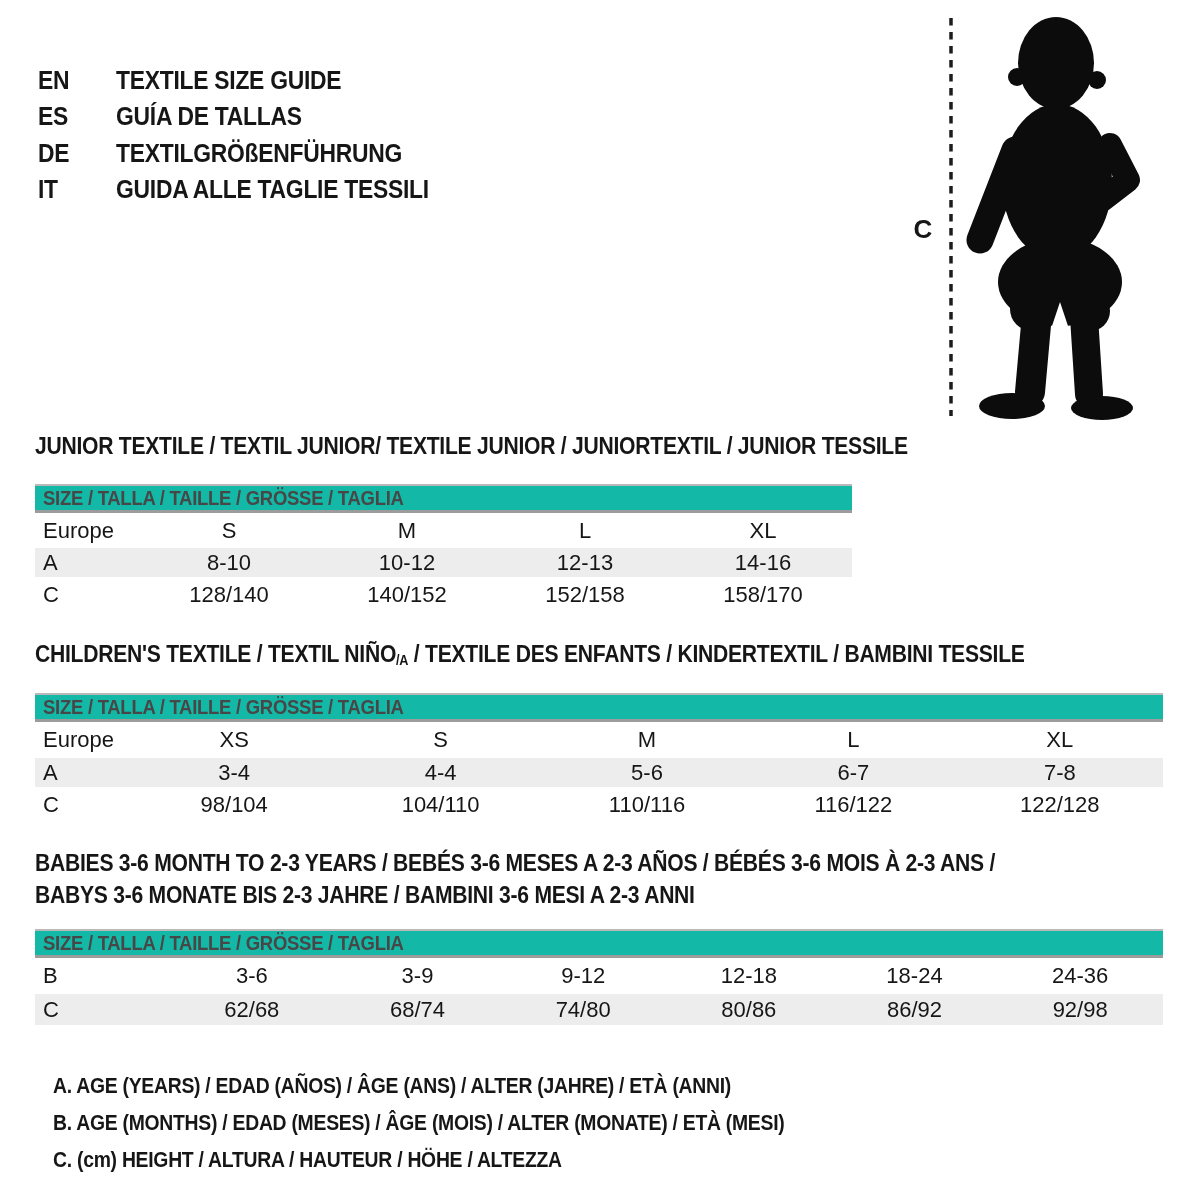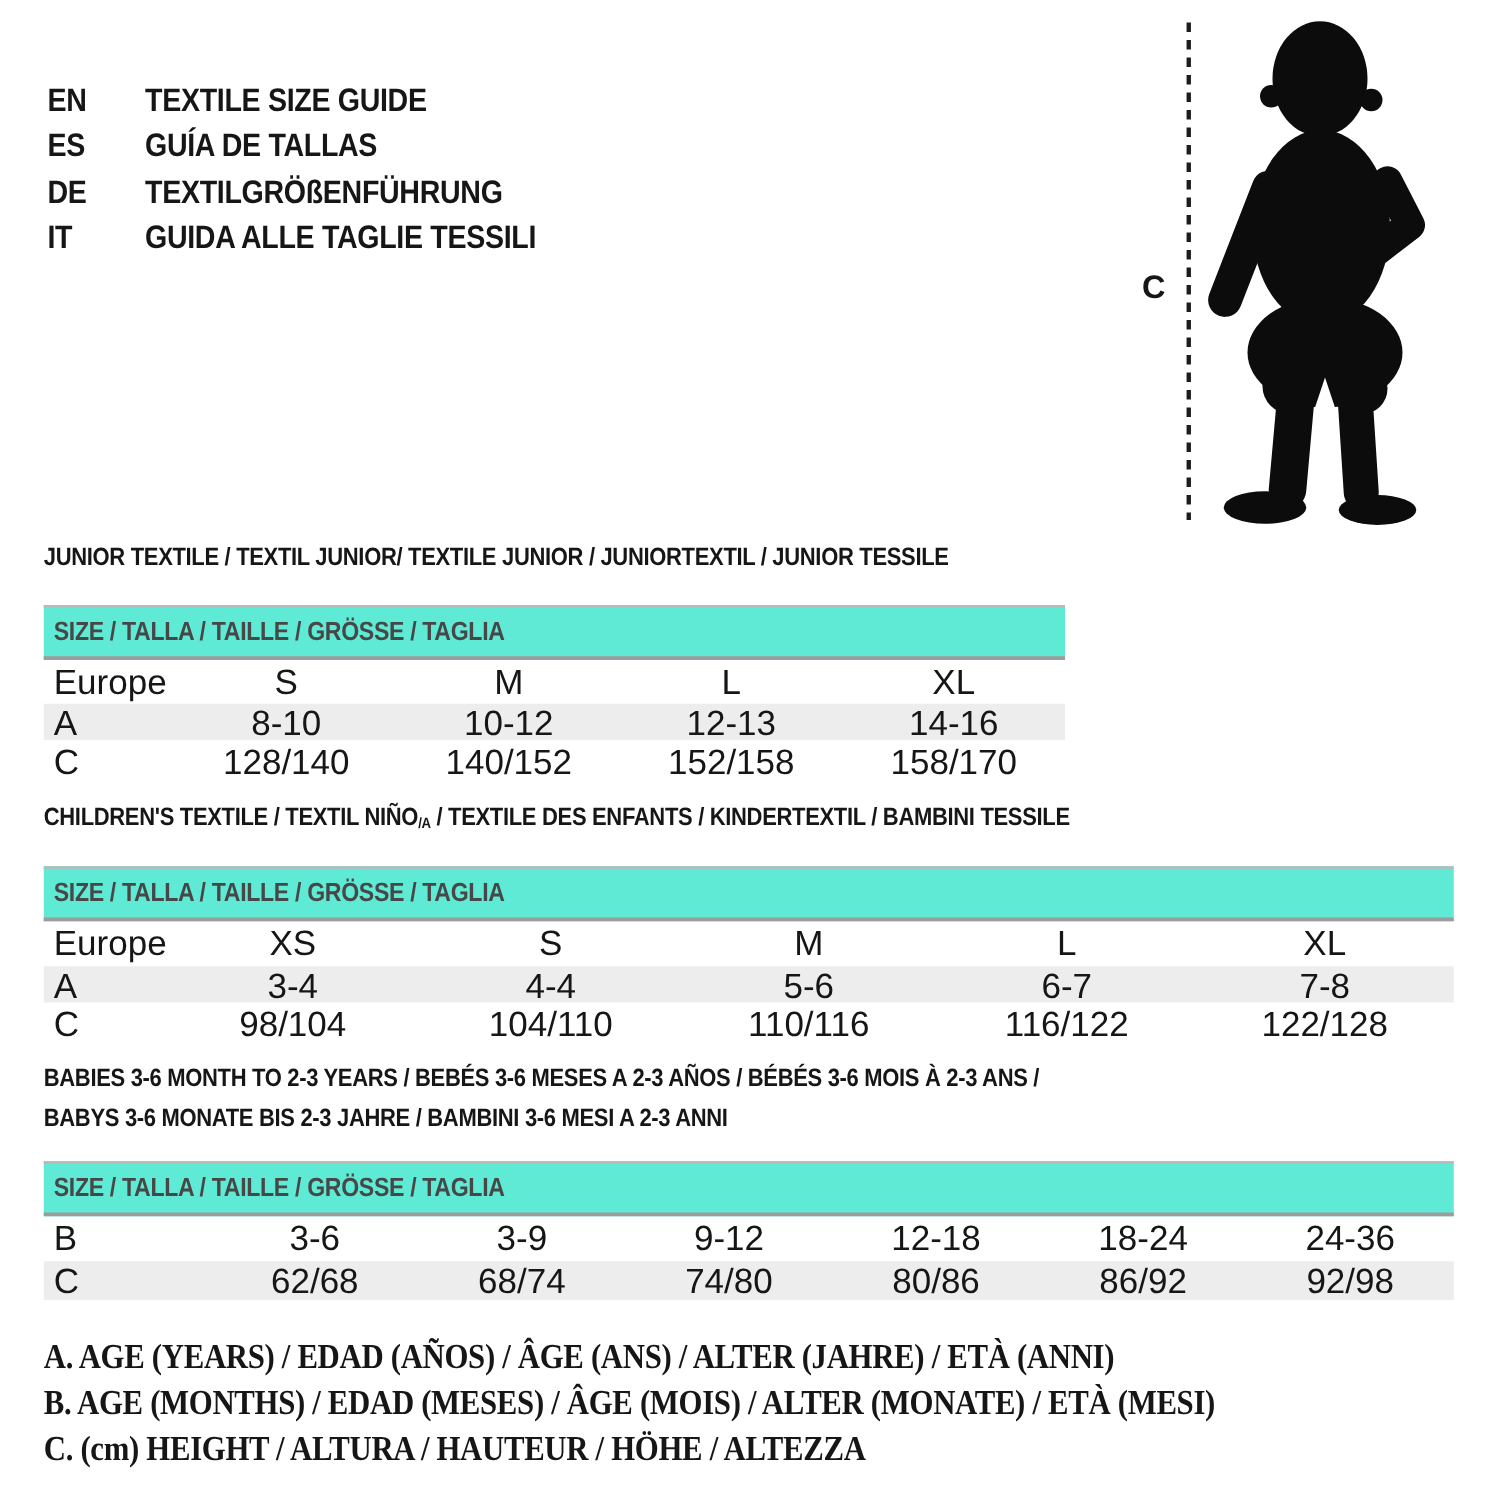--- a/index.html
+++ b/index.html
@@ -17,51 +17,51 @@
   
   .lang-list { position:absolute; left:38px; top:30px; font-size:26px; font-weight:700;margin-top:32px; }
   .lang-row { display:flex; align-items:center; height:36.5px; }
   .lang-code { width:78px; }
 
   
   .baby-figure { position:absolute; left:940px; top:14px; }
   .c-label { position:absolute; left:908px; top:214px; width:30px; text-align:center; font-size:26px; font-weight:700; }
 
   
-  .heading { position:absolute; left:35px; font-size:20px; font-weight:700; line-height:26px; }
+  .heading { position:absolute; left:35px; font-size:24px; font-weight:700; line-height:26px; }
   #junior-heading   { top:433px; }
   #children-heading { top:641px; }
   #babies-heading   { top:847px; line-height:32px; }
   .subA { font-size:0.6em; vertical-align:-0.22em; }
 
   
   .size-table { position:absolute; left:35px; }
   #junior-table   { top:484px; width:817px;  }
   #children-table { top:693px; width:1128px; }
   #babies-table   { top:929px; width:1128px; }
 
   .size-bar {
-    box-sizing:border-box; height:44px;
-    background:#5eead4;
+    box-sizing:border-box; height:29px;
+    background:#14b8a6;
     border-top:2px solid #b9b9b9;
     border-bottom:3px solid #9c9c9c;
     display:flex; align-items:center; padding-left:8px;
     font-size:21px; font-weight:700; color:#474747;
   }
-  .trow { display:grid; align-items:center; font-size:28px; font-weight:400; }
+  .trow { display:grid; align-items:center; font-size:22px; font-weight:400; }
   .jcols { grid-template-columns:105px repeat(4,1fr); }
   .ccols { grid-template-columns:96px  repeat(5,1fr); }
   .bcols { grid-template-columns:134px repeat(6,1fr); }
   .stripe { background:#ededed; }
   .r29 { height:29px; } .r31 { height:31px; } .r35 { height:35px; } .r36 { height:36px; }
   .lbl { padding-left:8px; text-align:left; }
   .val { text-align:center; }
 
   
-  .legend { position:absolute; left:35px; top:1067px; font-size:28px; font-weight:700;font-family:Liberation Serif, serif; }
+  .legend { position:absolute; left:53px; top:1067px; font-size:22px; font-weight:700; }
   .legend-line { height:37px; display:flex; align-items:center; }
 </style>
 </head>
 <body>
 
 <div class="canvas">
 
   <div class="lang-list">
     <div class="lang-row">
       <span class="lang-code"><span class="cond">EN</span></span>

